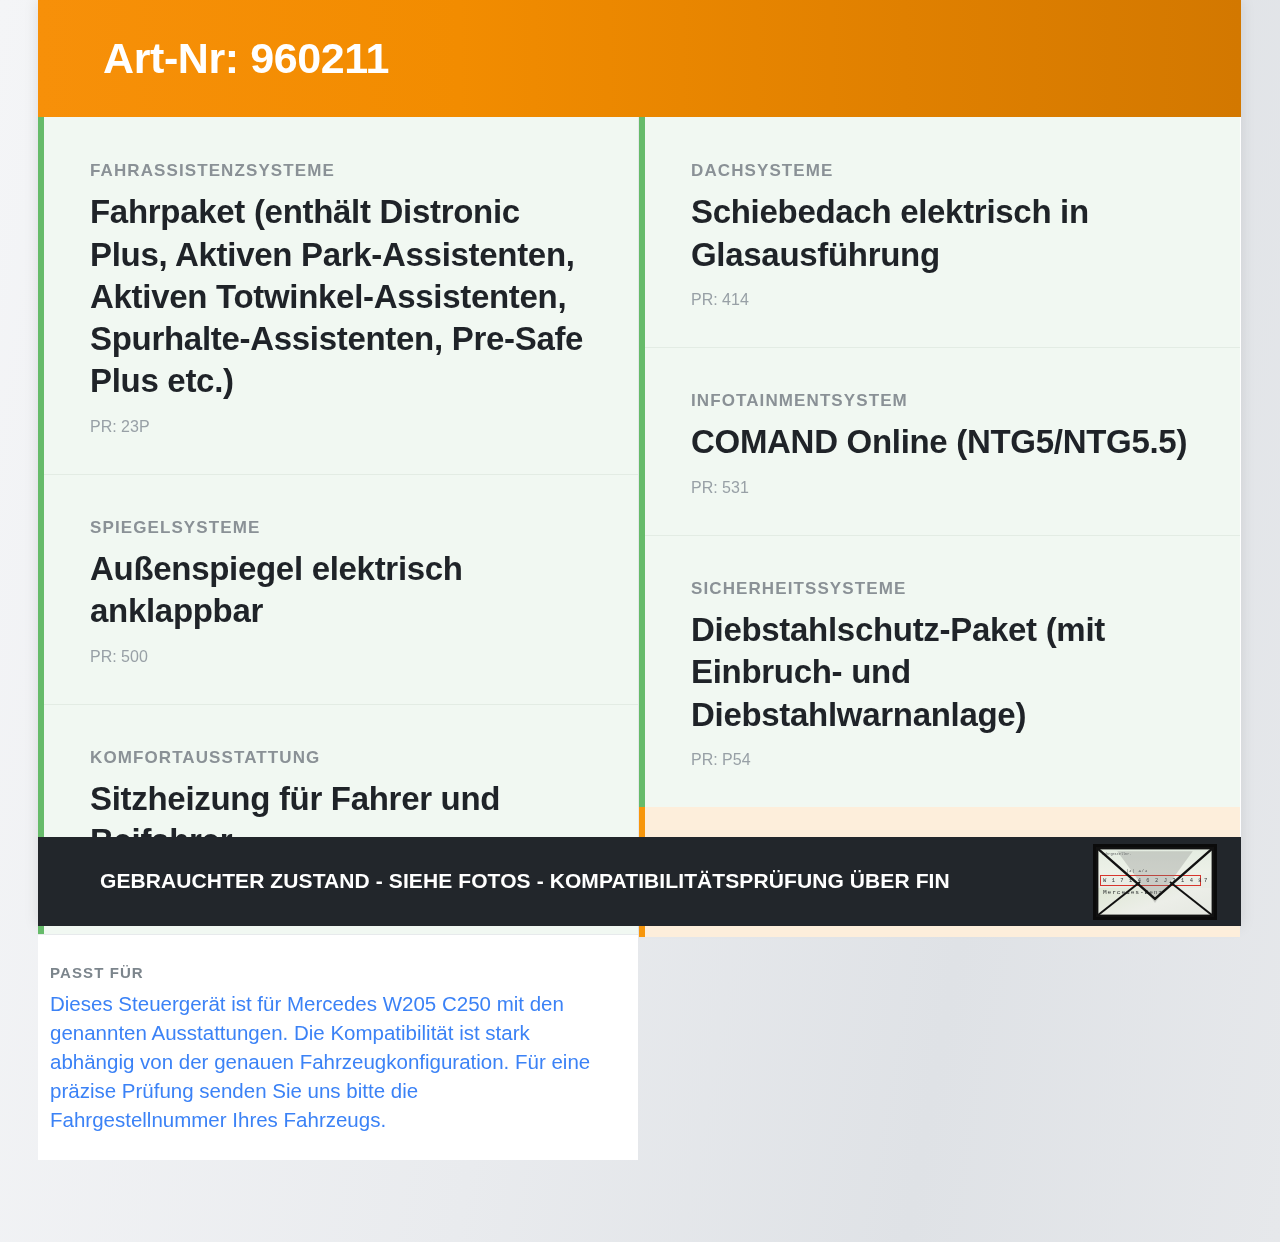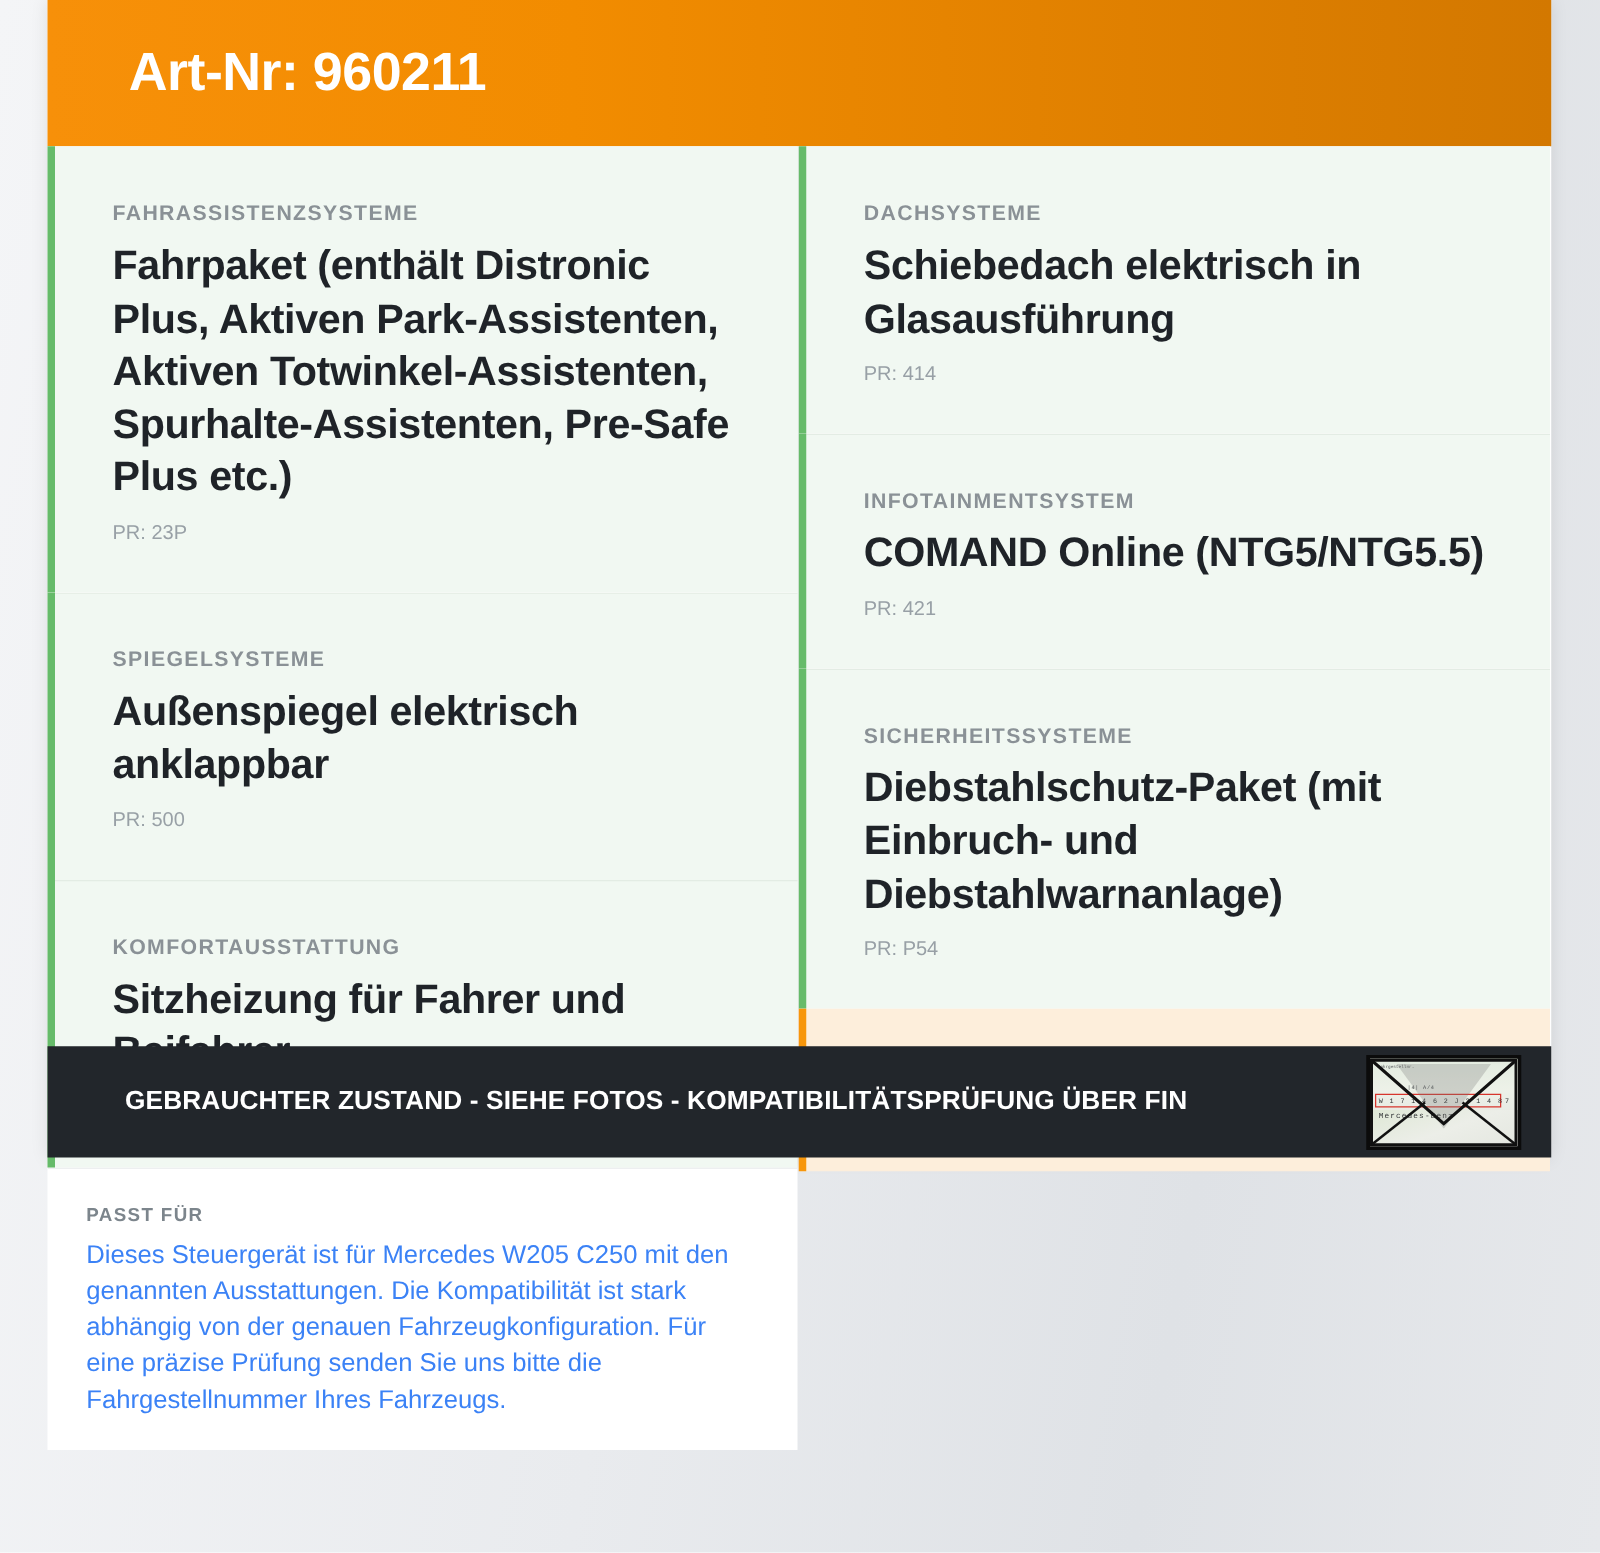--- a/index.html
+++ b/index.html
@@ -112,21 +112,21 @@
     margin: 0;
   }
 
   
   .col-filler { flex: 1 1 auto; background: #ffffff; }
 
   
   .fits {
     background: #ffffff;
     box-sizing: border-box;
-    padding: 30px 40px 26px 31px;
+    padding: 30px 40px 26px 12px;
     box-shadow: inset 0 1px 0 #e7eaec;
   }
   .fits-label {
     font-size: 15px;
     font-weight: bold;
     letter-spacing: 1.1px;
     color: #7c858c;
     text-transform: uppercase;
     margin: 0 0 8px 0;
   }
@@ -252,21 +252,21 @@
 
       <div class="card">
         <div class="card-cat">DACHSYSTEME</div>
         <div class="card-title">Schiebedach elektrisch in Glasausführung</div>
         <div class="card-pr">PR: 414</div>
       </div>
 
       <div class="card">
         <div class="card-cat">INFOTAINMENTSYSTEM</div>
         <div class="card-title">COMAND Online (NTG5/NTG5.5)</div>
-        <div class="card-pr">PR: 421</div>
+        <div class="card-pr">PR: 531</div>
       </div>
 
       <div class="card">
         <div class="card-cat">SICHERHEITSSYSTEME</div>
         <div class="card-title">Diebstahlschutz-Paket (mit Einbruch- und Diebstahlwarnanlage)</div>
         <div class="card-pr">PR: P54</div>
       </div>
 
       <div class="card zustand">
         <div class="card-cat">ZUSTAND</div>

